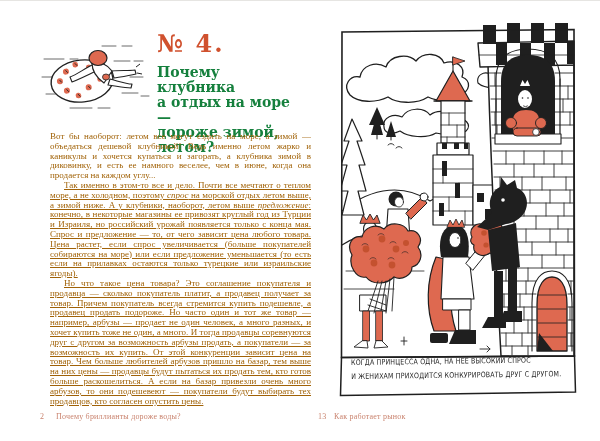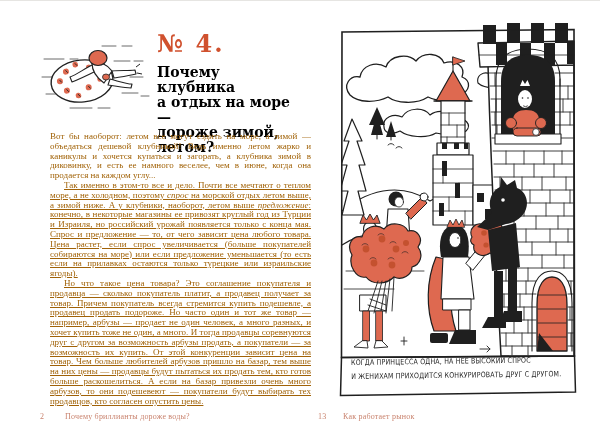--- a/index.html
+++ b/index.html
@@ -12,31 +12,31 @@
   .page-right{left:300px;width:300px;}
   .swim-illo{position:absolute;left:40px;top:36px;}
   .chapter-num{
     position:absolute;left:157px;top:28px;
     font-family:"DejaVu Serif",serif;font-weight:bold;font-size:24px;letter-spacing:2px;
     color:#d0512e;
   }
   .chapter-title{
     position:absolute;left:157px;top:64px;
     font-family:"DejaVu Serif",serif;font-weight:bold;font-size:14px;line-height:15px;
-    color:#000000;
+    color:#15803d;
   }
   .body-text{position:absolute;left:50px;top:131px;width:261px;color:#a16207;}
   .body-text p{margin:0;text-align:justify;font-size:9px;line-height:9.8px;}
   .body-text p + p{text-indent:14px;text-decoration:underline;}
   .body-text em{font-style:italic;}
   .footer{position:absolute;top:411px;font-size:8px;color:#c9826d;letter-spacing:0.2px;}
   .footer-left{left:40px;}
   .footer-right{left:318px;}
   .footer .pnum{display:inline-block;min-width:16px;}
-  .footer .rtitle{margin-left:9px;}
+  .footer .rtitle{}
   .castle-illo{position:absolute;left:38px;top:12px;} 
   .caption{
     position:absolute;left:51px;top:355px;width:262px;
     font-family:"DejaVu Sans",sans-serif;font-size:7.6px;line-height:14px;color:#1f1f1f;
     text-transform:uppercase;letter-spacing:0.2px;
     transform:scaleX(0.83) rotate(-0.6deg);transform-origin:left top;
     white-space:nowrap;
   }
 </style>
 </head>

